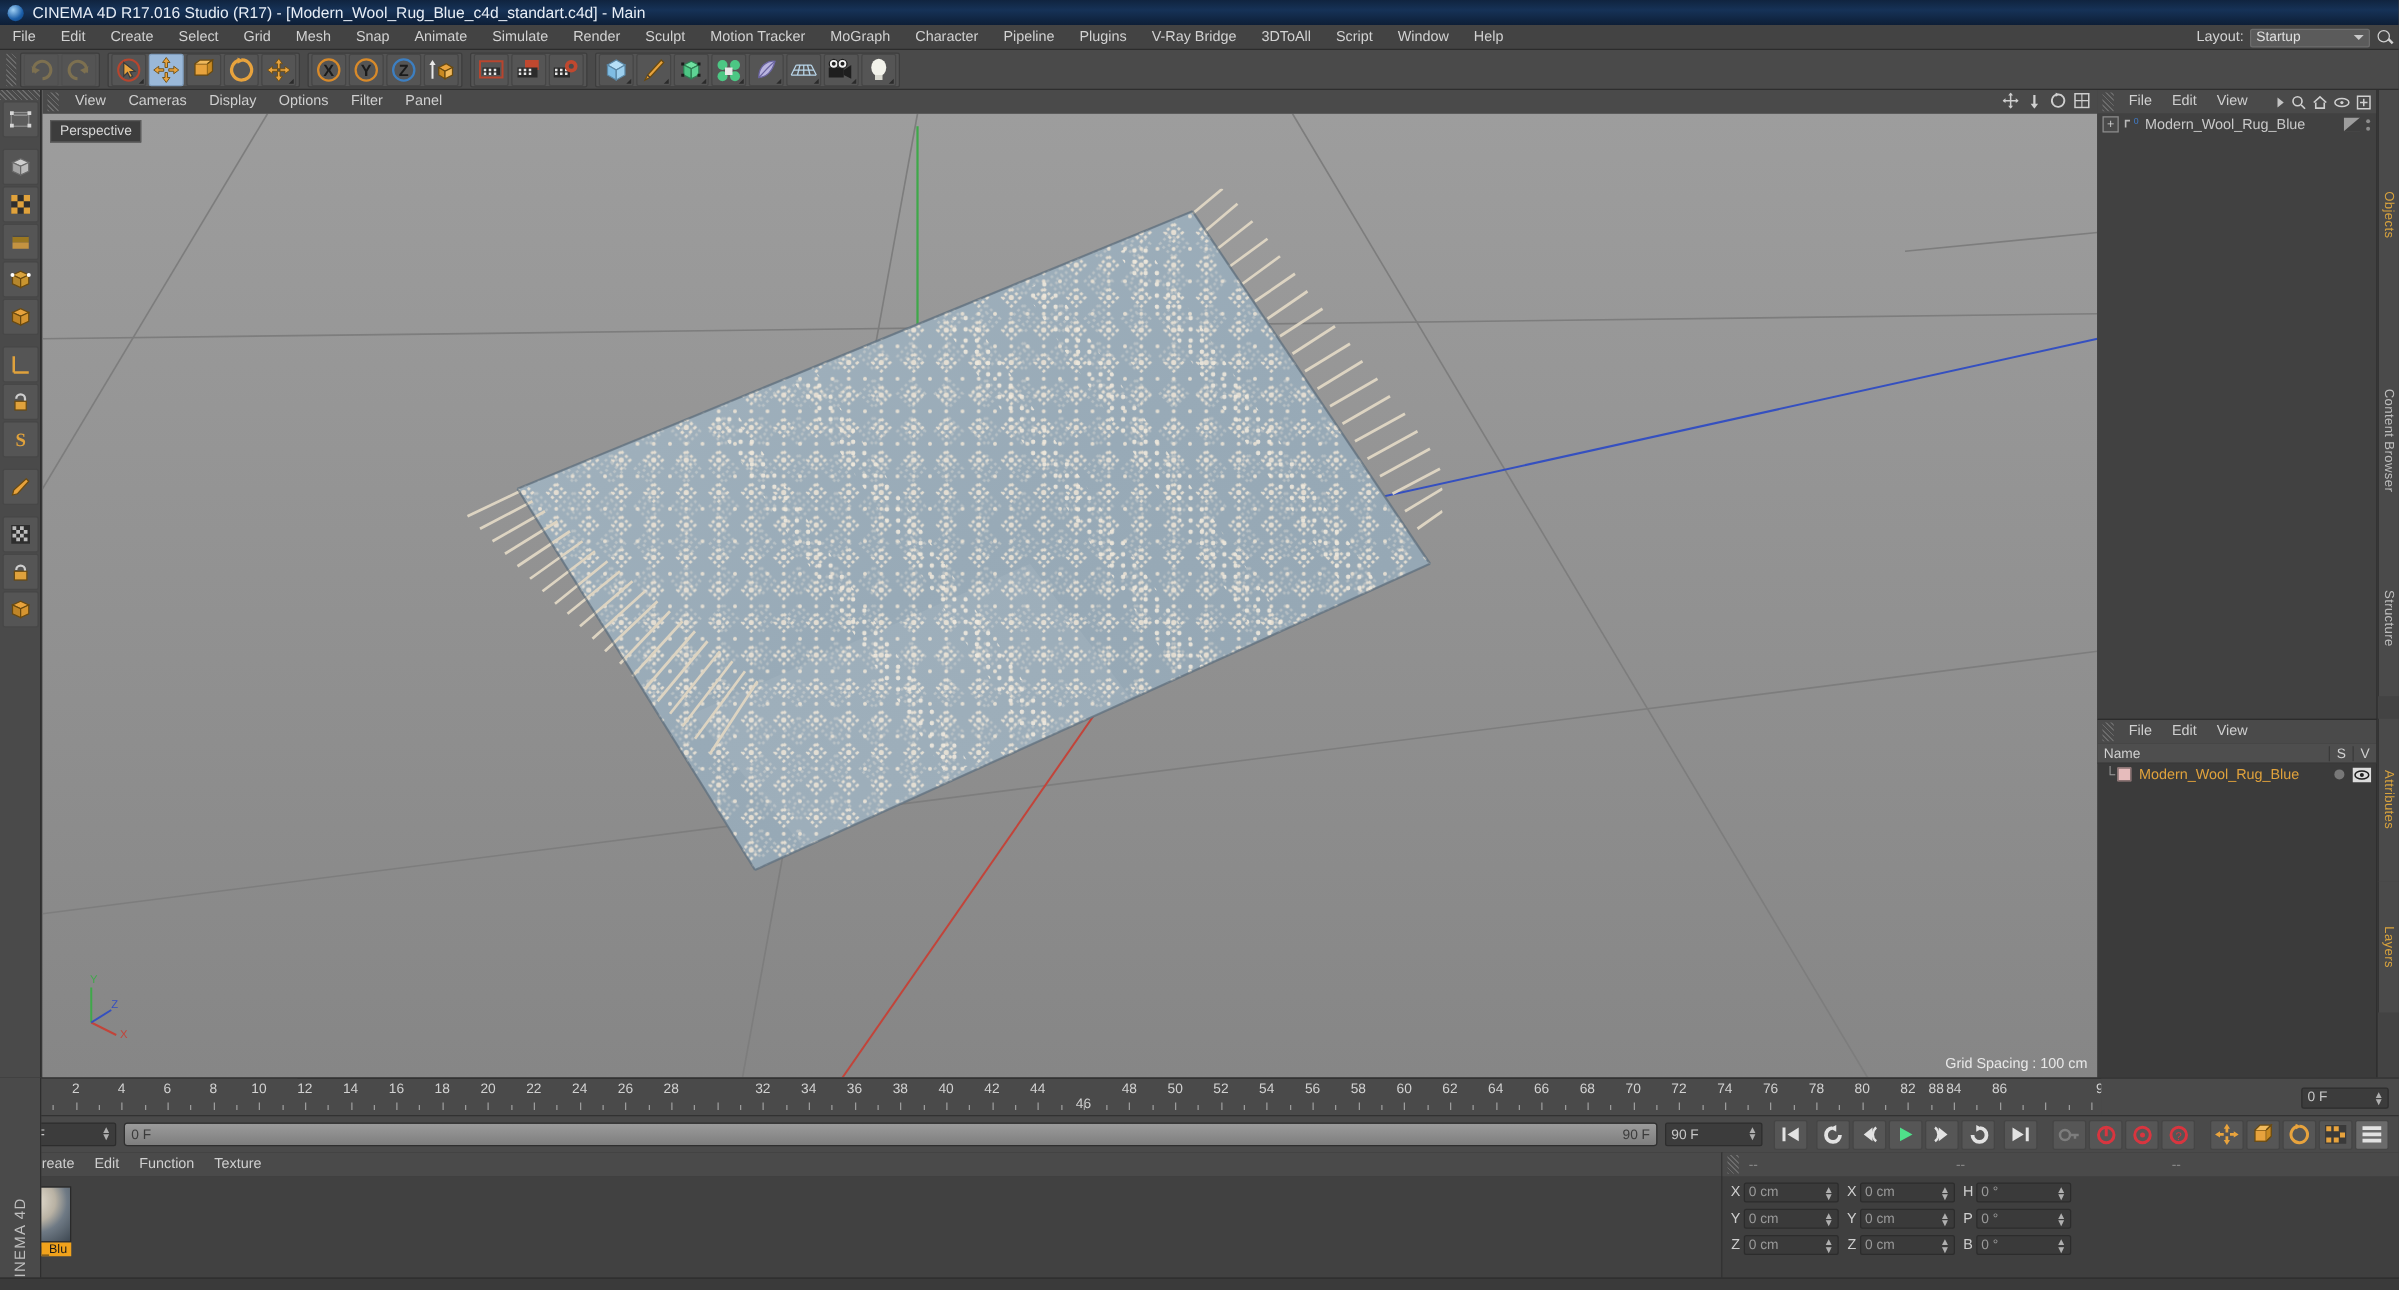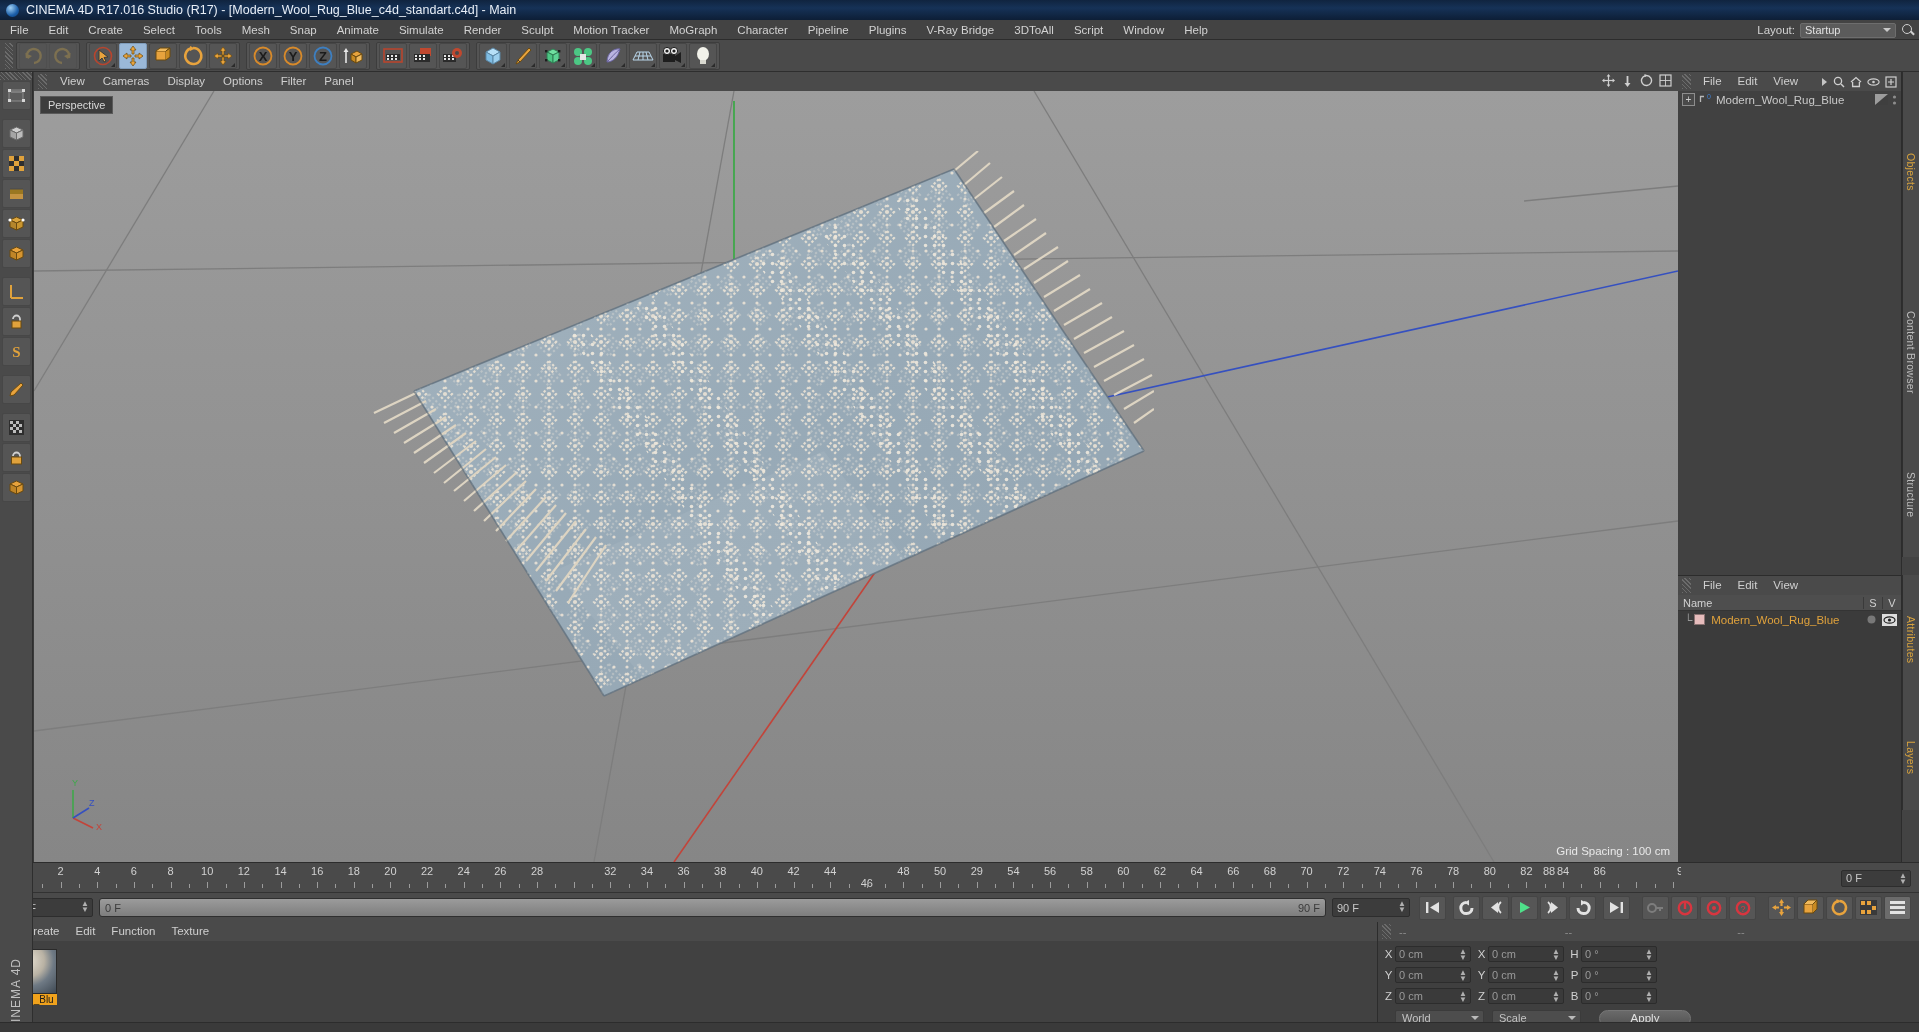--- a/index.html
+++ b/index.html
@@ -185,21 +185,21 @@
 <div id="titlebar">
   <div class="tb-icon"></div>
   <span>CINEMA 4D R17.016 Studio (R17) - [Modern_Wool_Rug_Blue_c4d_standart.c4d] - Main</span>
 </div>
 
 <div id="menubar">
   <div class="mi">File</div>
   <div class="mi">Edit</div>
   <div class="mi">Create</div>
   <div class="mi">Select</div>
-  <div class="mi">Tools</div>
+  <div class="mi">Grid</div>
   <div class="mi">Mesh</div>
   <div class="mi">Snap</div>
   <div class="mi">Animate</div>
   <div class="mi">Simulate</div>
   <div class="mi">Render</div>
   <div class="mi">Sculpt</div>
   <div class="mi">Motion Tracker</div>
   <div class="mi">MoGraph</div>
   <div class="mi">Character</div>
   <div class="mi">Pipeline</div>
@@ -908,21 +908,21 @@
       <div class="tick" style="left: 834.5px; height: 4px;"></div>
       <div class="tick-lbl" style="left: 852.822px; margin-top: 12px;">46</div>
       <div class="tick" style="left: 852.822px;"></div>
       <div class="tick" style="left: 871.144px; height: 4px;"></div>
       <div class="tick-lbl" style="left: 889.467px;">48</div>
       <div class="tick" style="left: 889.467px;"></div>
       <div class="tick" style="left: 907.789px; height: 4px;"></div>
       <div class="tick-lbl" style="left: 926.111px;">50</div>
       <div class="tick" style="left: 926.111px;"></div>
       <div class="tick" style="left: 944.433px; height: 4px;"></div>
-      <div class="tick-lbl" style="left: 962.756px;">29</div>
+      <div class="tick-lbl" style="left: 962.756px;">52</div>
       <div class="tick" style="left: 962.756px;"></div>
       <div class="tick" style="left: 981.078px; height: 4px;"></div>
       <div class="tick-lbl" style="left: 999.4px;">54</div>
       <div class="tick" style="left: 999.4px;"></div>
       <div class="tick" style="left: 1017.72px; height: 4px;"></div>
       <div class="tick-lbl" style="left: 1036.04px;">56</div>
       <div class="tick" style="left: 1036.04px;"></div>
       <div class="tick" style="left: 1054.37px; height: 4px;"></div>
       <div class="tick-lbl" style="left: 1072.69px;">58</div>
       <div class="tick" style="left: 1072.69px;"></div>
@@ -1204,33 +1204,20 @@
           </div>
         <div class="coordcell">
             <span class="axlbl">B</span>
           <div class="cinput">
               <span>0 °</span>
               <span class="spin">▲<br>▼</span>
             </div>
           </div>
       </div>
 
-      <div class="coordrow" style="margin-top:2px">
-        <div class="csel" style="width:89px;margin-left:13px;margin-right:8px">
-          <span>World</span>
-            <span class="caret"></span>
-        </div>
-        <div class="csel" style="width:89px;margin-right:18px">
-          <span>Scale</span>
-            <span class="caret"></span>
-        </div>
-        <div id="applybtn">
-          <span>Apply</span>
-        </div>
-      </div>
     </div>
   </div>
 </div>
 
 <div id="maxonstrip">
   <span>CINEMA 4D</span>
 </div>
 
 <div id="statusline"></div>
 

